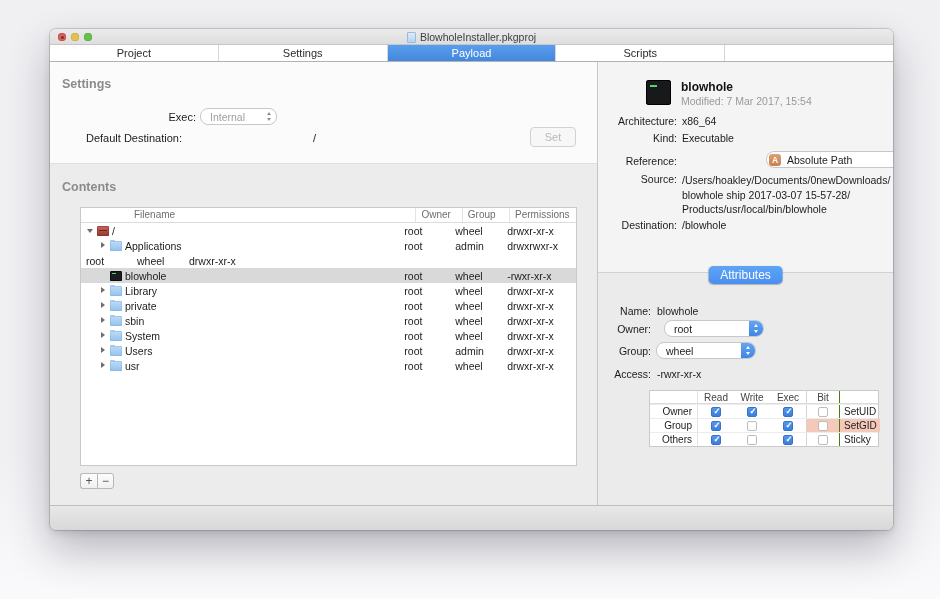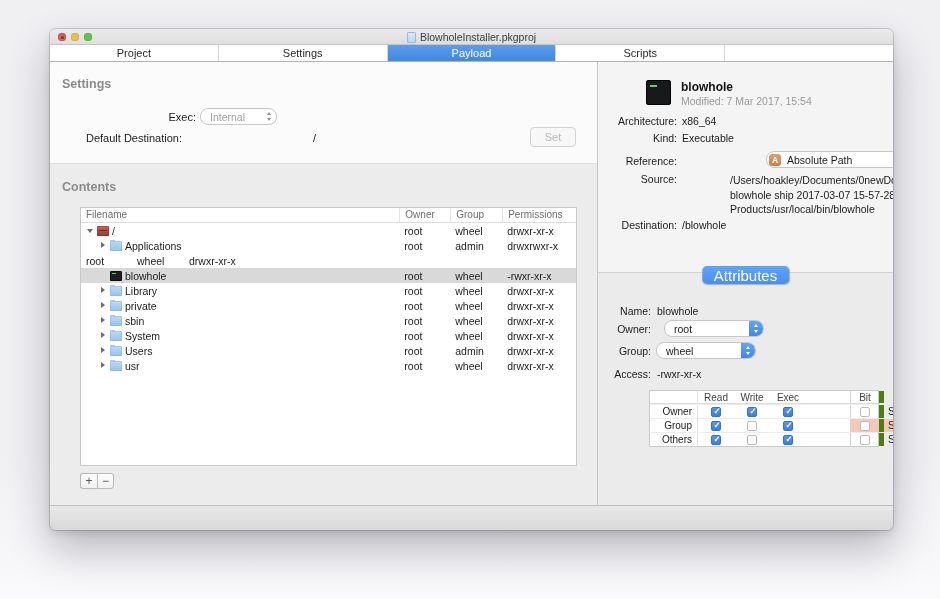--- a/index.html
+++ b/index.html
@@ -62,21 +62,21 @@
   .stepper.gray::before { border-bottom-color:#8e8e8e; }
   .stepper.gray::after { border-top-color:#8e8e8e; }
   .type-dd { left:150px; top:46px; width:77px; }
   .set-btn { position:absolute; left:480px; top:65px; width:46px; height:20px;
     background:#f7f7f7; border:1px solid #d2d2d2; border-radius:4px;
     font-size:11px; color:#b8b8b8; font-family:inherit; }
   
   .contents-region .section-header { position:absolute; left:12px; top:16px; }
   .ftable { position:absolute; left:30px; top:43px; width:497px; height:259px;
     background:#fff; border:1px solid #c8c8c8; font-size:10.5px; color:#1c1c1c; }
-  .thead { display:flex; height:15px; border-bottom:1px solid #dcdcdc; color:#6e6e6e; font-size:10px; }
+  .thead { display:flex; height:15px; border-bottom:1px solid #dcdcdc; color:#6e6e6e; font-size:10px;padding-left:48px; }
   .th { padding:1px 0 0 5px; }
   .th + .th { border-left:1px solid #e3e3e3; }
   .col-name { width:319px; } .col-owner { width:51px; } .col-group { width:52px; } .col-perms { width:74px; }
   .trow { display:flex; height:15px; align-items:center; }
   .trow.selected { background:#d9d9d9; }
   .td { padding-left:5px; white-space:nowrap; overflow:hidden; }
   .td.name { display:flex; align-items:center; padding-left:0; }
   .indent0 { width:6px; flex:0 0 6px; } .indent1 { width:19px; flex:0 0 19px; }
   .twirl { width:8px; flex:0 0 8px; position:relative; height:8px; }
   .twirl.open::before { content:""; position:absolute; left:0; top:2px;
@@ -108,44 +108,44 @@
   .irow { position:absolute; left:0; width:100%; display:flex; font-size:10.5px; color:#1c1c1c; }
   .irow .lbl { width:79px; flex:0 0 79px; text-align:right; }
   .irow .val { margin-left:5px; }
   .row-arch { top:53px; } .row-kind { top:70px; }
   .row-ref { top:89px; align-items:center; } .row-ref .lbl { padding-top:3px; }
   .ref-dd { left:84px; top:0; width:174px; position:relative; margin-left:5px; flex:0 0 174px; }
   .ref-ico { width:12px; height:12px; margin-left:2px; flex:0 0 12px; border-radius:3px;
     background:linear-gradient(#dda171,#c97f4e); color:#fff; font-size:8.5px; font-weight:bold;
     text-align:center; line-height:12px; }
   .ref-dd .dd-text { padding-left:6px; }
-  .row-src { top:111px;gap:48px; } .row-src .val { white-space:pre-line; line-height:14.5px; width:205px; }
+  .row-src { top:111px; } .row-src .val { white-space:pre-line; line-height:14.5px; width:205px; }
   .row-dest { top:157px; }
   .attributes-btn { position:absolute; left:50%; transform:translateX(-50%); top:204px; z-index:2;
     height:18px; padding:0 12px; border:none; border-radius:5px; font-family:inherit;
-    background:linear-gradient(#5ea4f7,#4a8fee); color:#fff; font-size:15px;
+    background:linear-gradient(#5ea4f7,#4a8fee); color:#fff; font-size:12px;
     box-shadow:0 .5px 1px rgba(0,0,0,.25); }
   .info-bottom { position:absolute; left:0; top:212px; width:100%; bottom:0; background:#ebebeb; }
   .brow { position:absolute; left:0; width:100%; display:flex; font-size:10.5px; color:#1c1c1c; }
   .brow .lbl { width:53px; flex:0 0 53px; text-align:right; }
   .brow .val { margin-left:6px; }
   .row-name { top:31px; }
   .row-owner { top:46px; align-items:center; height:17px;gap:8px; }
   .row-group { top:68px; align-items:center; height:17px; }
   .row-access { top:94px; }
   .own-dd { position:relative; width:100px; margin-left:5px; flex:0 0 100px; }
   
   .pgrid { position:absolute; left:51px; top:116px; width:230px; background:#fff;
     border:1px solid #c9c9c9; font-size:10px; color:#1c1c1c; }
   .pg-row { display:flex; height:14px; align-items:center; border-top:1px solid #ececec; }
   .pg-row.pg-head { height:13px; color:#444; border-top:none; border-bottom:1px solid #dcdcdc; }
   .pg-label { width:48px; flex:0 0 48px; text-align:right; padding-right:5px; border-right:1px solid #e3e3e3; height:100%; display:flex; align-items:center; justify-content:flex-end; }
   .pg-c { width:36px; flex:0 0 36px; text-align:center; height:100%; display:flex; align-items:center; justify-content:center; }
-  .pg-bit { width:34px; flex:0 0 34px; border-left:1px solid #d5d5d5; border-right:5px solid #4d7c0f;
-    height:100%; display:flex; align-items:center; justify-content:center;margin-left:44px; }
+  .pg-bit { width:34px; flex:0 0 34px; border-left:1px solid #d5d5d5; border-right:1px solid #4d7c0f;
+    height:100%; display:flex; align-items:center; justify-content:center; }
   .pg-bl { width:40px; flex:0 0 40px; padding-left:4px; height:100%; display:flex; align-items:center; }
   .salmon { background:#f5c9ba; }
   .cb { width:10px; height:10px; border-radius:2px; background:#fff; border:1px solid #bcbcbc; position:relative; display:inline-block; }
   .cb.checked { background:linear-gradient(#5597ec,#3b7fdd); border-color:#3573c8; }
   .cb.checked::after { content:"✓"; position:absolute; left:1.5px; top:-1.5px; color:#fff; font-size:8.5px; font-weight:bold; }
   
   .footer { flex:0 0 25px; background:linear-gradient(#e8e8e8,#d8d8d8); border-top:1px solid #bfbfbf; }
 </style>
 </head>
 <body>

